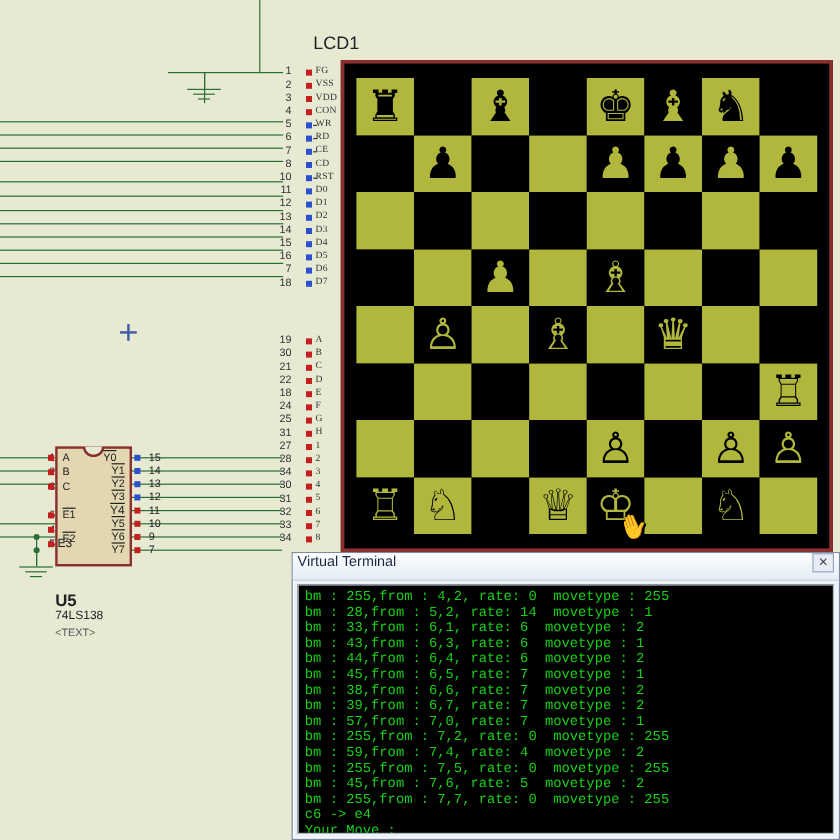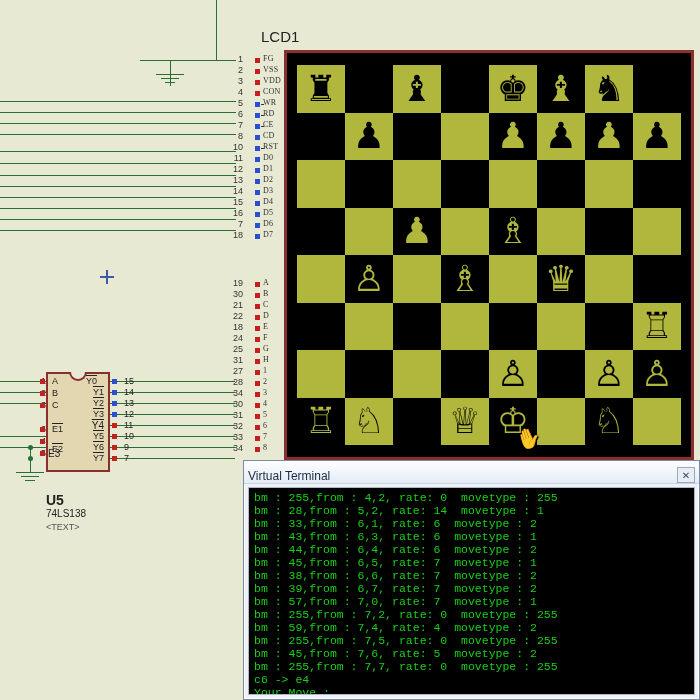--- a/index.html
+++ b/index.html
@@ -42,21 +42,21 @@
   .piece{font-size:36px;line-height:1;color:#b0b73c;}
   .sq.L .piece{color:#000;}
   .sq.L .piece.w{color:#000;}
   .sq.L .piece.b{color:#000;}
   .sq.D .piece.w{color:#b0b73c;}
   .sq.D .piece.b{color:#b0b73c;}
   .cursor{position:absolute;width:22px;height:22px;pointer-events:none;}
   .cursor .hand{font-size:20px;color:#fff;text-shadow:0 0 2px #000, 1px 1px 0 #000;transform:translate(-2px,-2px);}
   
   .vt{position:absolute;left:243px;top:460px;width:455px;height:238px;border:1px solid #7b8aa3;background:#eef1f6;box-shadow:0 0 0 1px #fff inset;font-family:Tahoma,Arial,sans-serif;}
-  .vt-titlebar{height:22px;background:linear-gradient(#fdfeff,#e5ecf6);border-bottom:1px solid #c7d1df;display:flex;align-items:flex-end;padding:0 4px;font-size:12px;color:#1a2a44;}
+  .vt-titlebar{height:22px;background:linear-gradient(#fdfeff,#e5ecf6);border-bottom:1px solid #c7d1df;display:flex;align-items:flex-start;padding:0 4px;font-size:12px;color:#1a2a44;}
   .vt-titlebar .spacer{flex:1;}
   .vt-close{width:16px;height:14px;border:1px solid #9aa9bf;background:#e8edf5;font-size:10px;color:#445;display:flex;align-items:center;justify-content:center;cursor:default;}
   .vt-body{position:absolute;left:4px;right:4px;top:26px;bottom:4px;background:#000;color:#18d018;font-family:"Courier New",monospace;font-size:11.5px;line-height:13px;padding:3px 5px;overflow:hidden;border:1px solid #aeb8c8;white-space:pre;}
 </style>
 </head>
 <body>
 
 <div id="stage">
 
   <div class="schematic">

